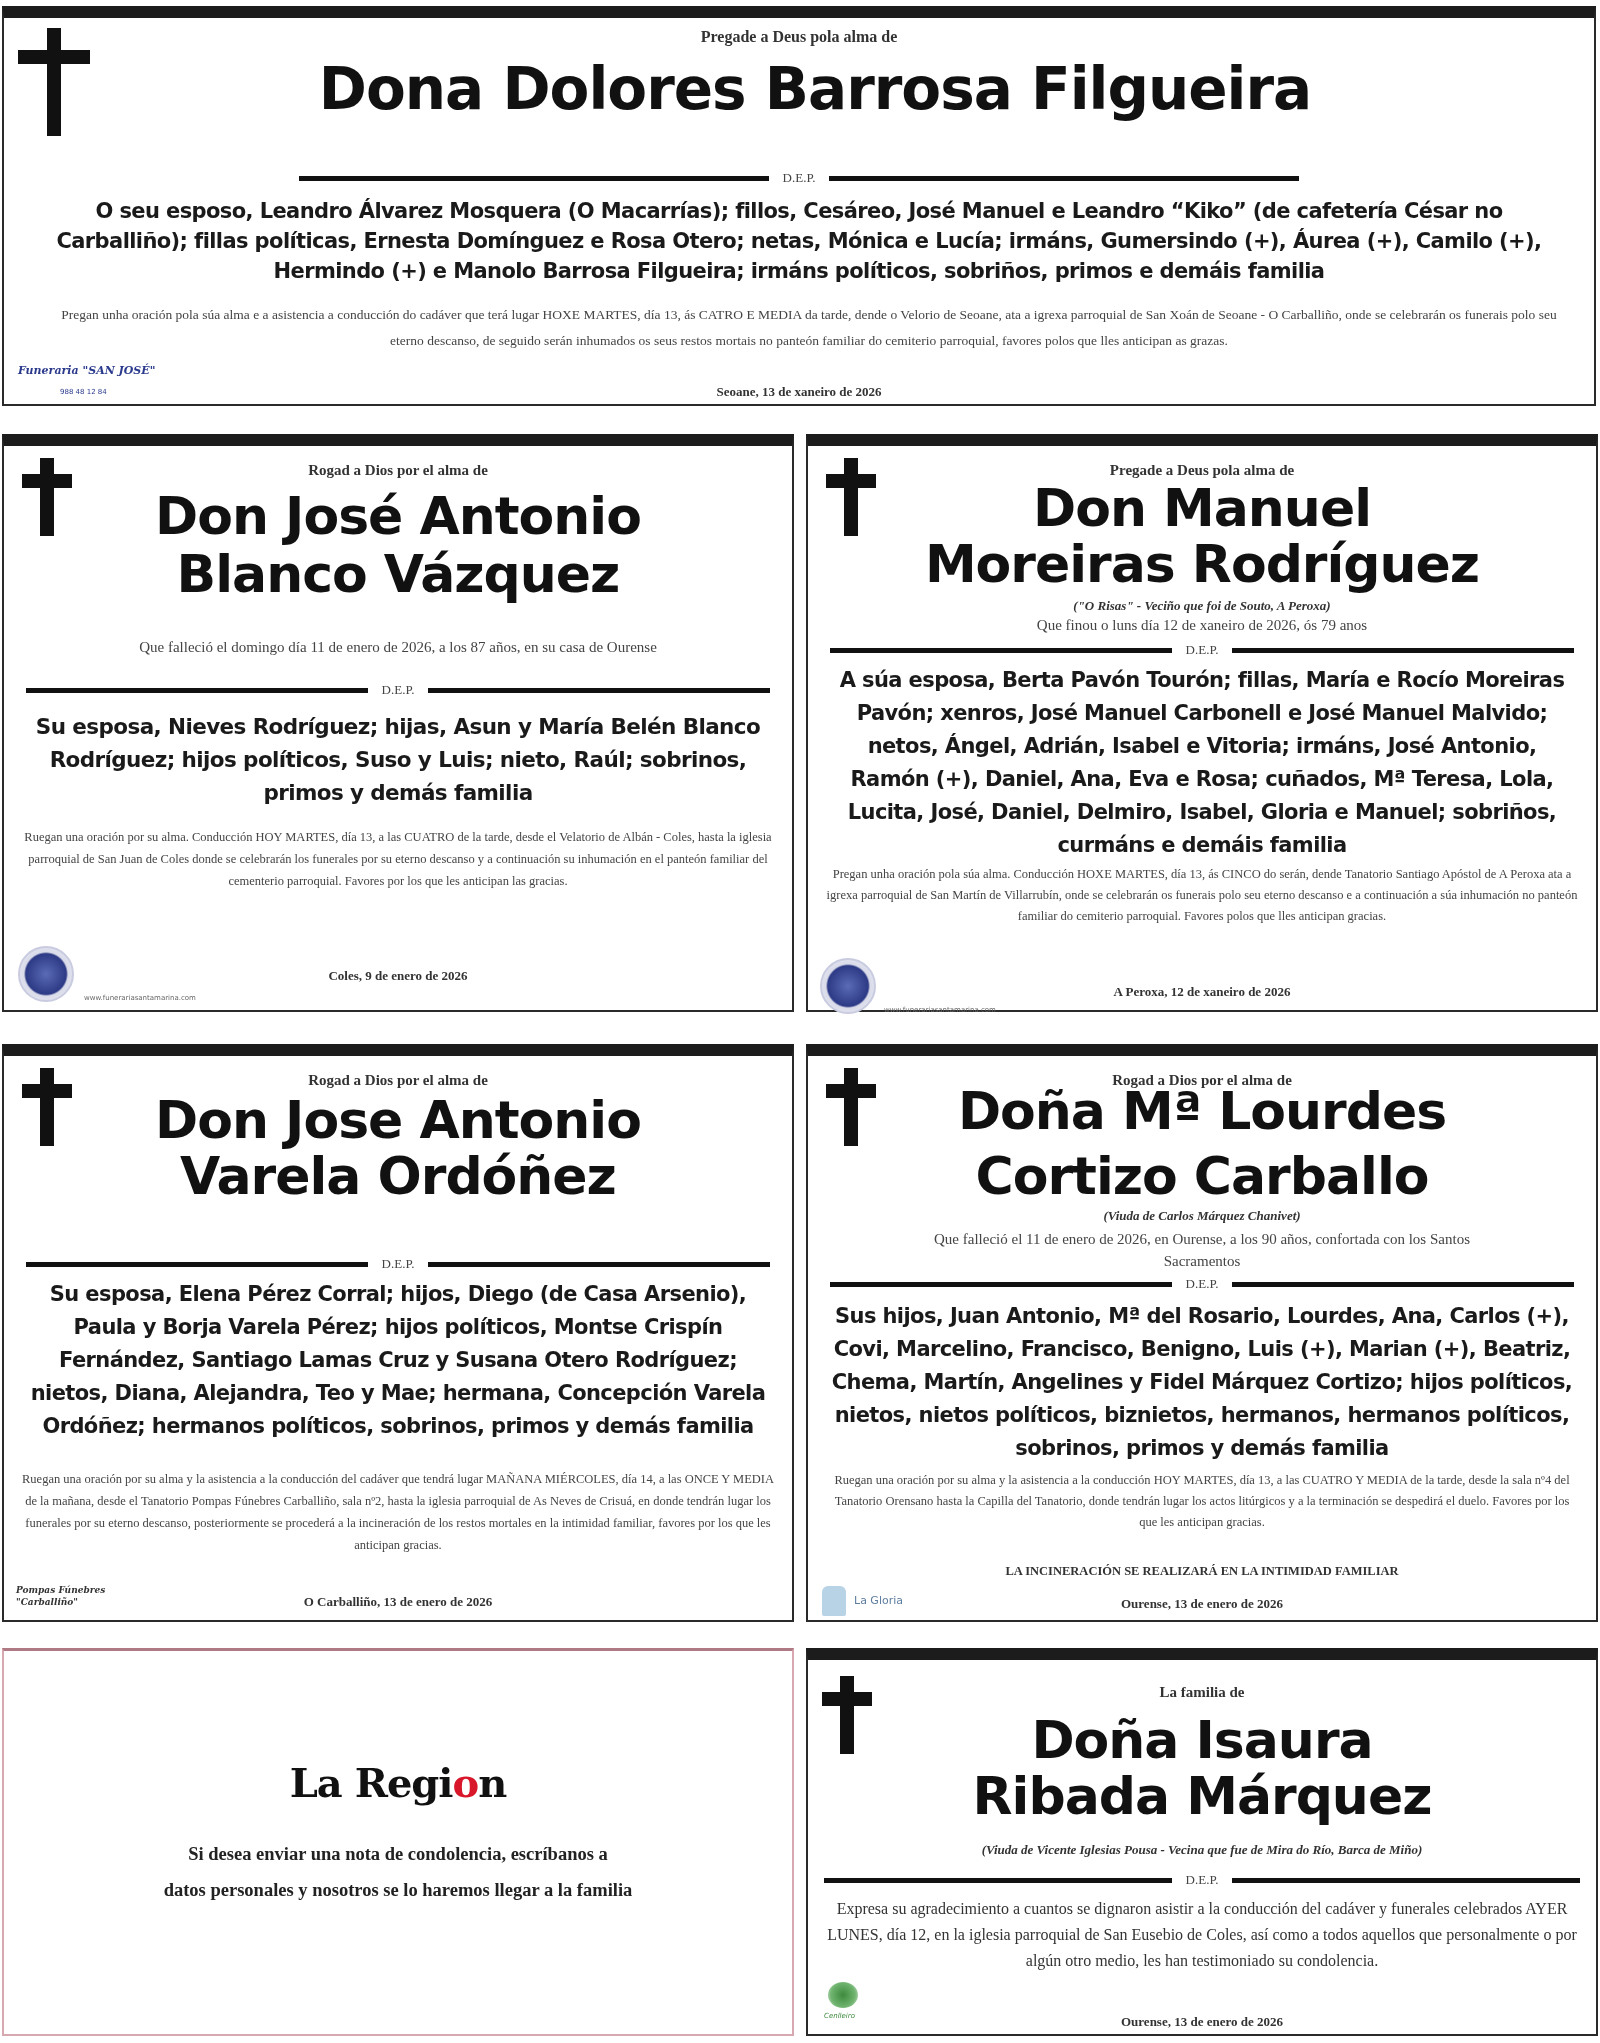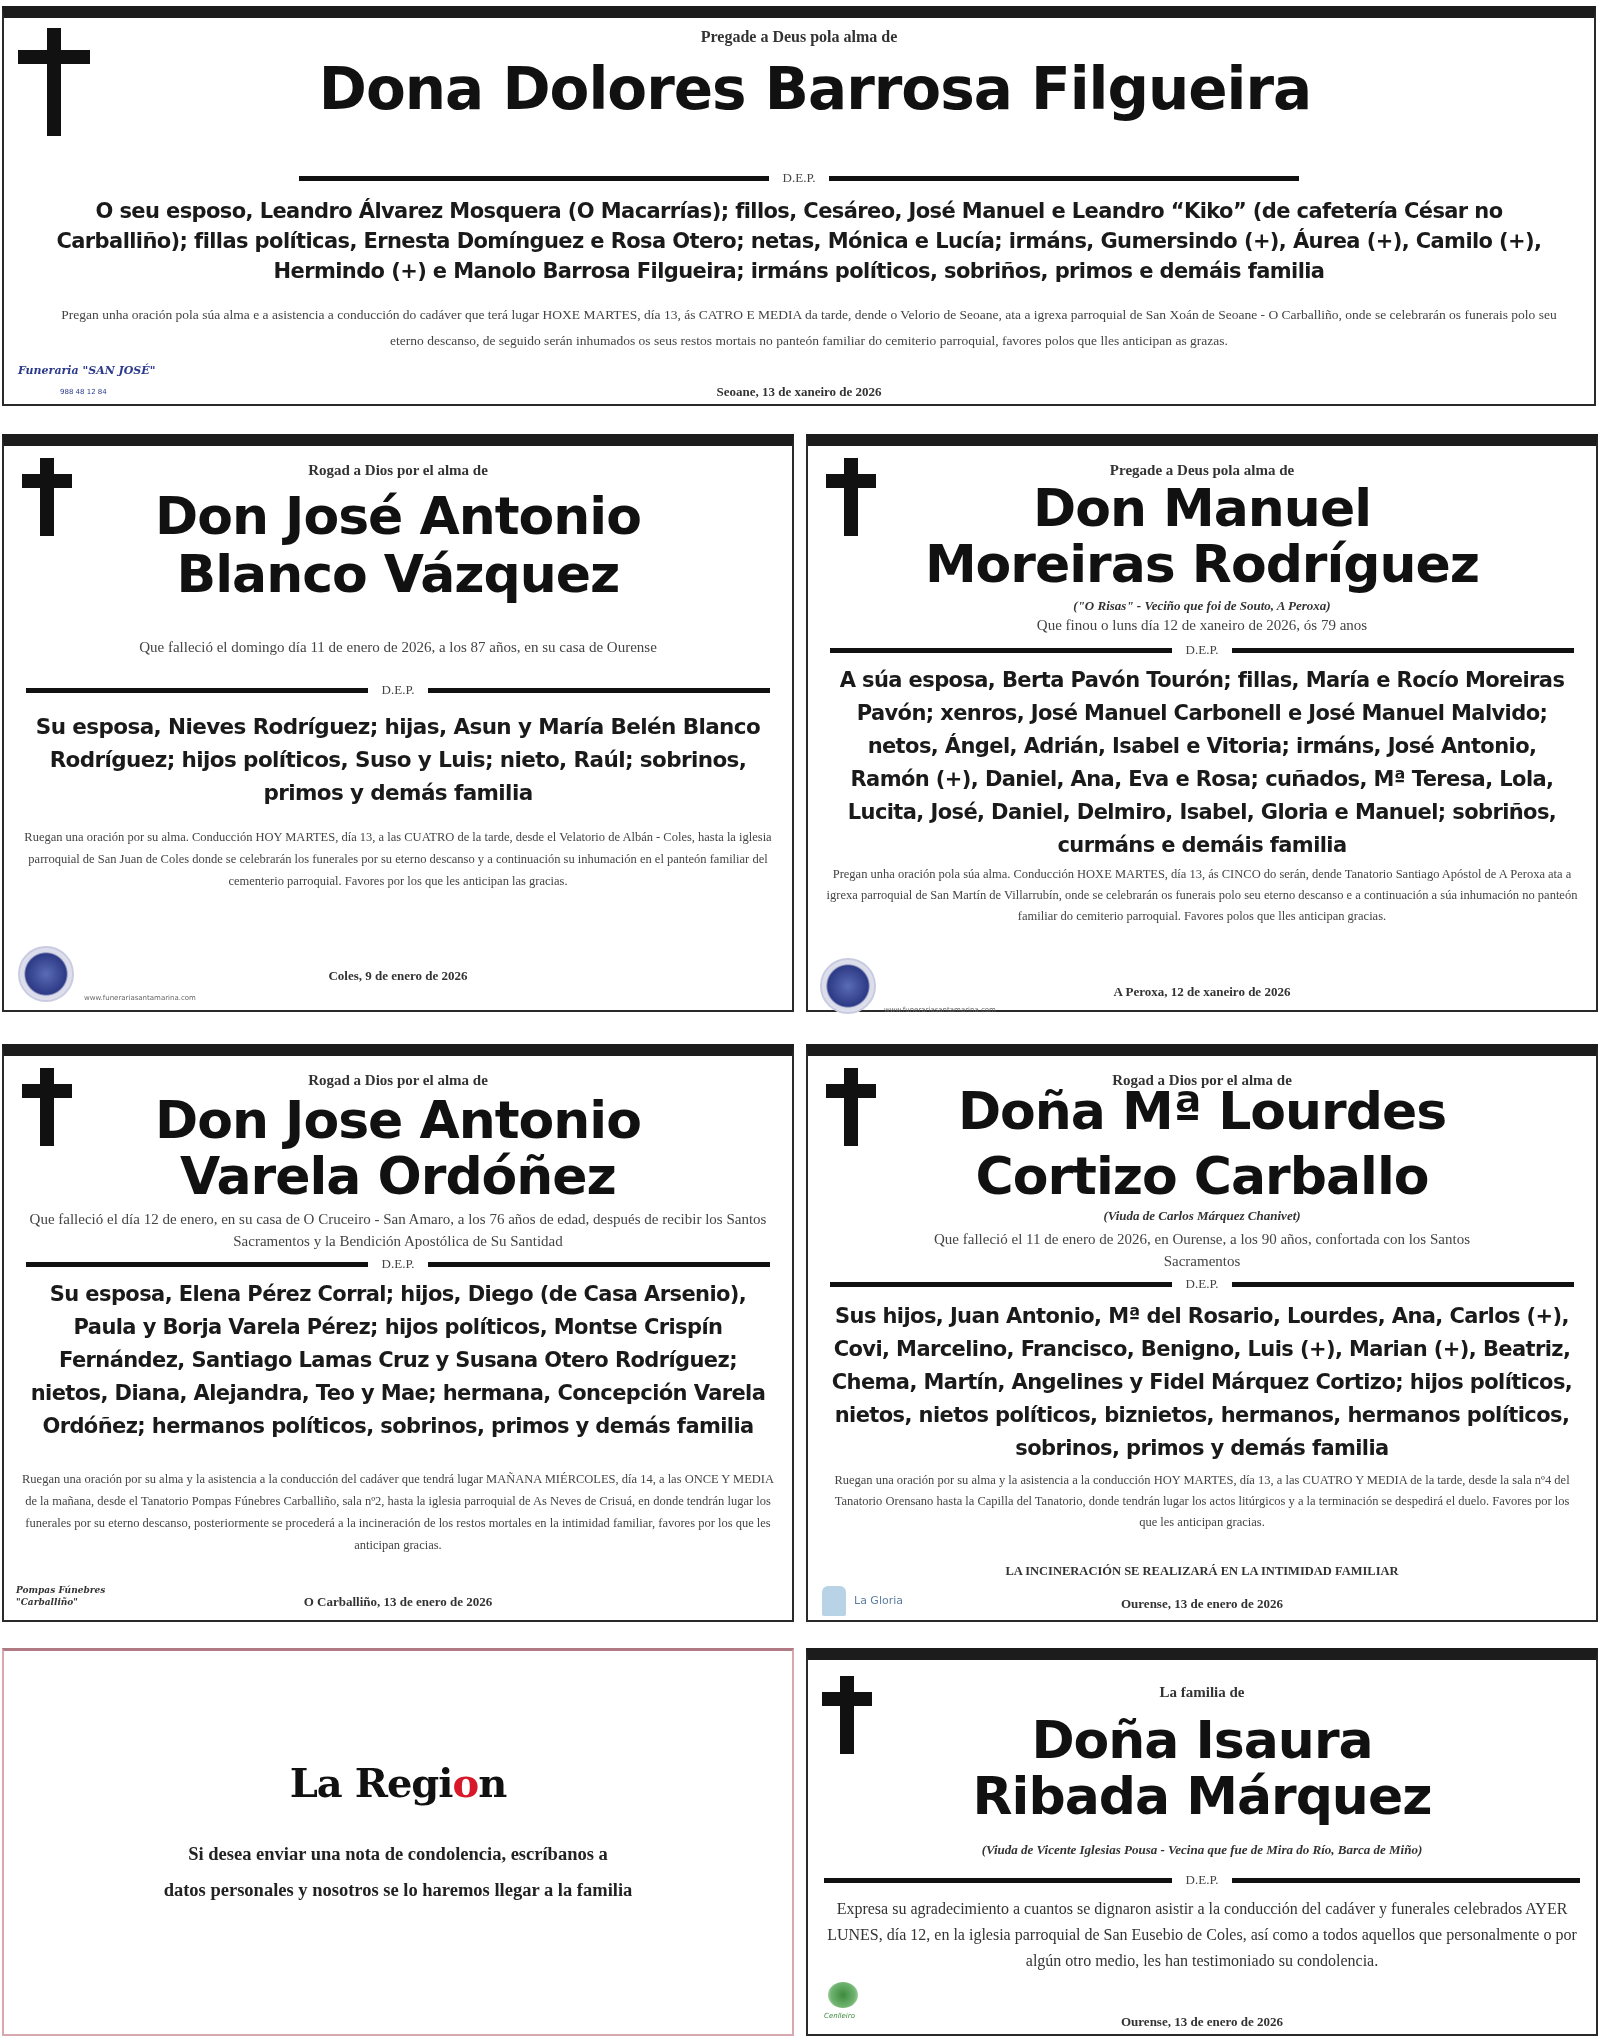--- a/index.html
+++ b/index.html
@@ -101,21 +101,20 @@
 </div>
 
 <div class="notice" style="left:2px; top:1044px; width:792px; height:578px;">
   <div class="cross" style="left:18px; top:12px; width:50px; height:78px;">
     <div class="v" style="left:18px; top:0; width:14px; height:78px;"></div>
     <div class="h" style="left:0; top:16px; width:50px; height:14px;"></div>
   </div>
   <div class="intro" style="top:16px; font-size:15px;">Rogad a Dios por el alma de</div>
   <div class="name" style="top:38px; font-size:52px;">Don Jose Antonio</div>
   <div class="name" style="top:94px; font-size:52px;">Varela Ordóñez</div>
-  <div class="sub" style="top:152px; padding:0 18px; line-height:22px;">Que falleció el día 12 de enero, en su casa de O Cruceiro - San Amaro, a los 76 años de edad, después de recibir los Santos Sacramentos y la Bendición Apostólica de Su Santidad</div>
   <div class="dep-row" style="left:22px; right:22px; top:200px;">
     <div class="rule"></div>
     <span class="dep">D.E.P.</span>
     <div class="rule"></div>
   </div>
   <div class="family" style="left:18px; right:18px; top:222px; font-size:21px; line-height:33px;">Su esposa, Elena Pérez Corral; hijos, Diego (de Casa Arsenio), Paula y Borja Varela Pérez; hijos políticos, Montse Crispín Fernández, Santiago Lamas Cruz y Susana Otero Rodríguez; nietos, Diana, Alejandra, Teo y Mae; hermana, Concepción Varela Ordóñez; hermanos políticos, sobrinos, primos y demás familia</div>
   <div class="body" style="left:18px; right:18px; top:412px; font-size:12.5px; line-height:22px;">Ruegan una oración por su alma y la asistencia a la conducción del cadáver que tendrá lugar MAÑANA MIÉRCOLES, día 14, a las ONCE Y MEDIA de la mañana, desde el Tanatorio Pompas Fúnebres Carballiño, sala nº2, hasta la iglesia parroquial de As Neves de Crisuá, en donde tendrán lugar los funerales por su eterno descanso, posteriormente se procederá a la incineración de los restos mortales en la intimidad familiar, favores por los que les anticipan gracias.</div>
   <div class="funeraria" style="left:12px; top:528px; width:90px; font-size:9px; color:#333; line-height:12px;">Pompas Fúnebres "Carballiño"</div>
   <div class="date" style="top:538px;">O Carballiño, 13 de enero de 2026</div>
 </div>

